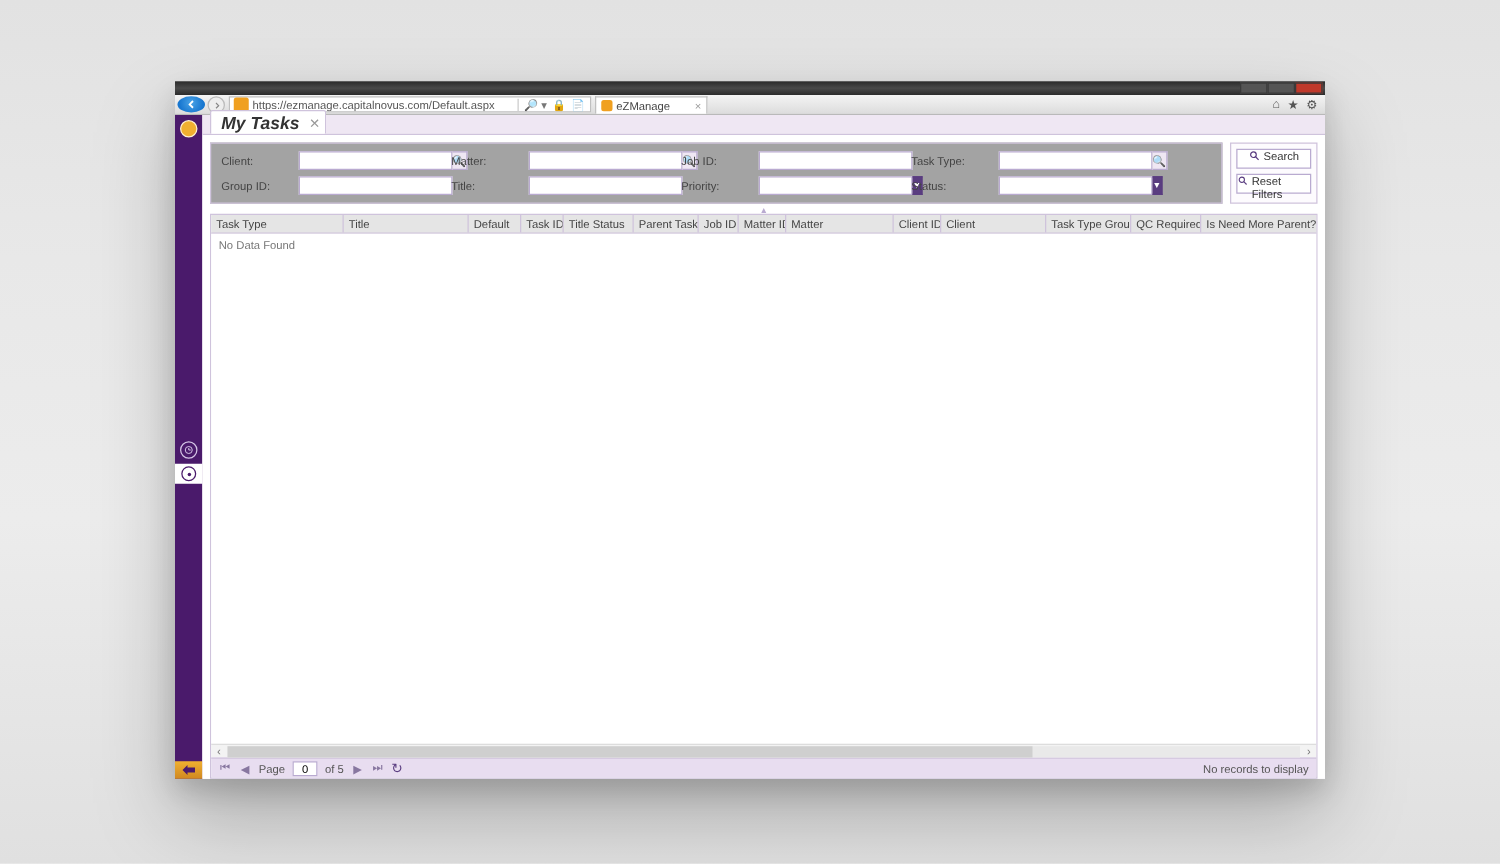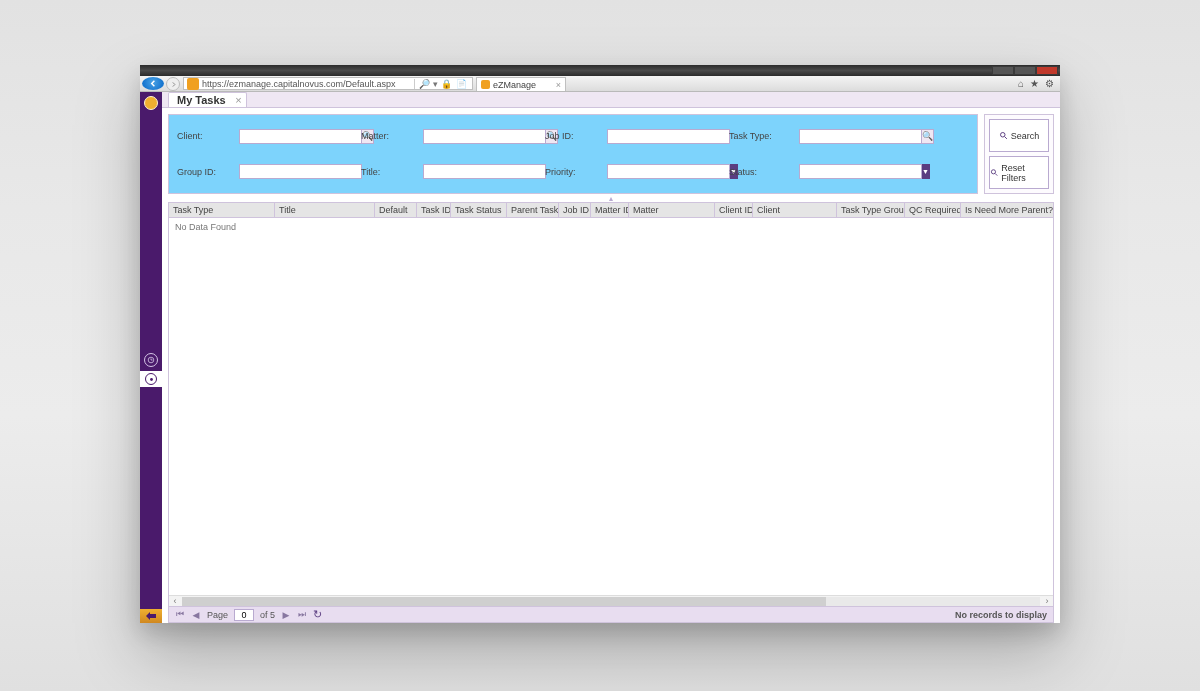--- a/index.html
+++ b/index.html
@@ -122,34 +122,34 @@
     flex:1; display:flex; flex-direction:column; min-width:0;
     background:#efe7f3;
   }
   
   .tabstrip {
     height:15px; background:#efe7f3; display:flex; align-items:flex-end;
     padding-left:6px;
   }
   .app-tab {
     background:#fff; border:1px solid #cfc3dc; border-bottom:none;
-    padding:1px 20px 1px 8px; font-size:11px; font-weight:bold;
-    color:#333; position:relative; border-radius:2px 2px 0 0;
+    padding:1px 20px 1px 8px; font-size:14px; font-weight:bold;
+    color:#333; position:relative; border-radius:2px 2px 0 0;font-style:italic;
   }
   .app-tab-close { position:absolute; right:4px; top:1px; color:#999; font-weight:normal;}
   
   .content {
     flex:1; background:#fff; border-top:1px solid #cfc3dc;
     display:flex; flex-direction:column; padding:6px 6px 0 6px; min-height:0;
   }
   .filter-wrap {
     display:flex; gap:6px;
   }
   .filter-panel {
-    flex:1; border:1px solid #cfc3dc; background:#7dd3fc;
+    flex:1; border:1px solid #cfc3dc; background:#a3a3a3;
     padding:6px 8px;
     display:grid;
     grid-template-columns: 44px 104px 44px 104px 44px 104px 52px 104px;
     column-gap: 18px;
     row-gap: 5px;
     align-items:center;
     font-size:9px; color:#444;
   }
   .filter-panel label { text-align:left; white-space:nowrap;}
   .fld-wrap { display:flex; align-items:stretch; }
@@ -168,22 +168,22 @@
     background:#5a3d80; color:#fff;
     display:flex;align-items:center;justify-content:center;
     font-size:7px; cursor:pointer;
   }
   .action-panel {
     width:70px; border:1px solid #cfc3dc; background:#fdfbfe;
     display:flex; flex-direction:column; gap:4px; padding:4px;
   }
   .action-btn {
     border:1px solid #b9aad0; background:#fff;
-    display:flex; align-items:center; justify-content:center;
-    gap:3px; font-size:9px; color:#333; height:33px; cursor:pointer;
+    display:flex; justify-content:center;
+    gap:3px; font-size:9px; color:#333; height:16px; cursor:pointer;
   }
   .action-btn svg { width:9px; height:9px; }
   
   .collapse-bar {
     height:8px; display:flex; align-items:center; justify-content:center;
     color:#b9aad0; font-size:8px;
   }
   
   .grid {
     flex:1; display:flex; flex-direction:column; border:1px solid #cfc3dc; min-height:0;
@@ -208,21 +208,21 @@
   .scroll-thumb { position:absolute; left:0; top:0; height:100%; width:75%; background:#cfcfcf;}
   
   .pager {
     height:16px; background:#e8ddf0; border-top:1px solid #cfc3dc;
     display:flex; align-items:center; font-size:9px; color:#555;
     padding:0 6px; gap:6px;
   }
   .pager-btn { color:#8877a0; cursor:pointer; width:10px; text-align:center;}
   .pager input { width:20px; height:12px; border:1px solid #b9aad0; font-size:9px; text-align:center;}
   .pager .refresh { color:#5a3d80; font-size:11px; cursor:pointer;}
-  .pager .status { margin-left:auto;font-weight:bold; }
+  .pager .status { margin-left:auto; }
 </style>
 </head>
 <body>
 
 <div class="window-wrap">
 
   <div class="titlebar">
     <div class="win-btn win-min"></div>
     <div class="win-btn win-max"></div>
     <div class="win-btn win-close"></div>
@@ -361,21 +361,21 @@
         </div>
 
         <div class="collapse-bar">▴</div>
 
         <div class="grid">
           <div class="grid-head">
             <div class="gh" style="width:106px">Task Type</div>
             <div class="gh" style="width:100px">Title</div>
             <div class="gh" style="width:42px">Default</div>
             <div class="gh" style="width:34px">Task ID</div>
-            <div class="gh" style="width:56px">Task Status</div>
+            <div class="gh" style="width:56px">Title Status</div>
             <div class="gh" style="width:52px">Parent Task ID</div>
             <div class="gh" style="width:32px">Job ID</div>
             <div class="gh" style="width:38px">Matter ID</div>
             <div class="gh" style="width:86px">Matter</div>
             <div class="gh" style="width:38px">Client ID</div>
             <div class="gh" style="width:84px">Client</div>
             <div class="gh" style="width:68px">Task Type Group</div>
             <div class="gh" style="width:56px">QC Required</div>
             <div class="gh" style="flex:1;border-right:none">Is Need More Parent?</div>
           </div>

